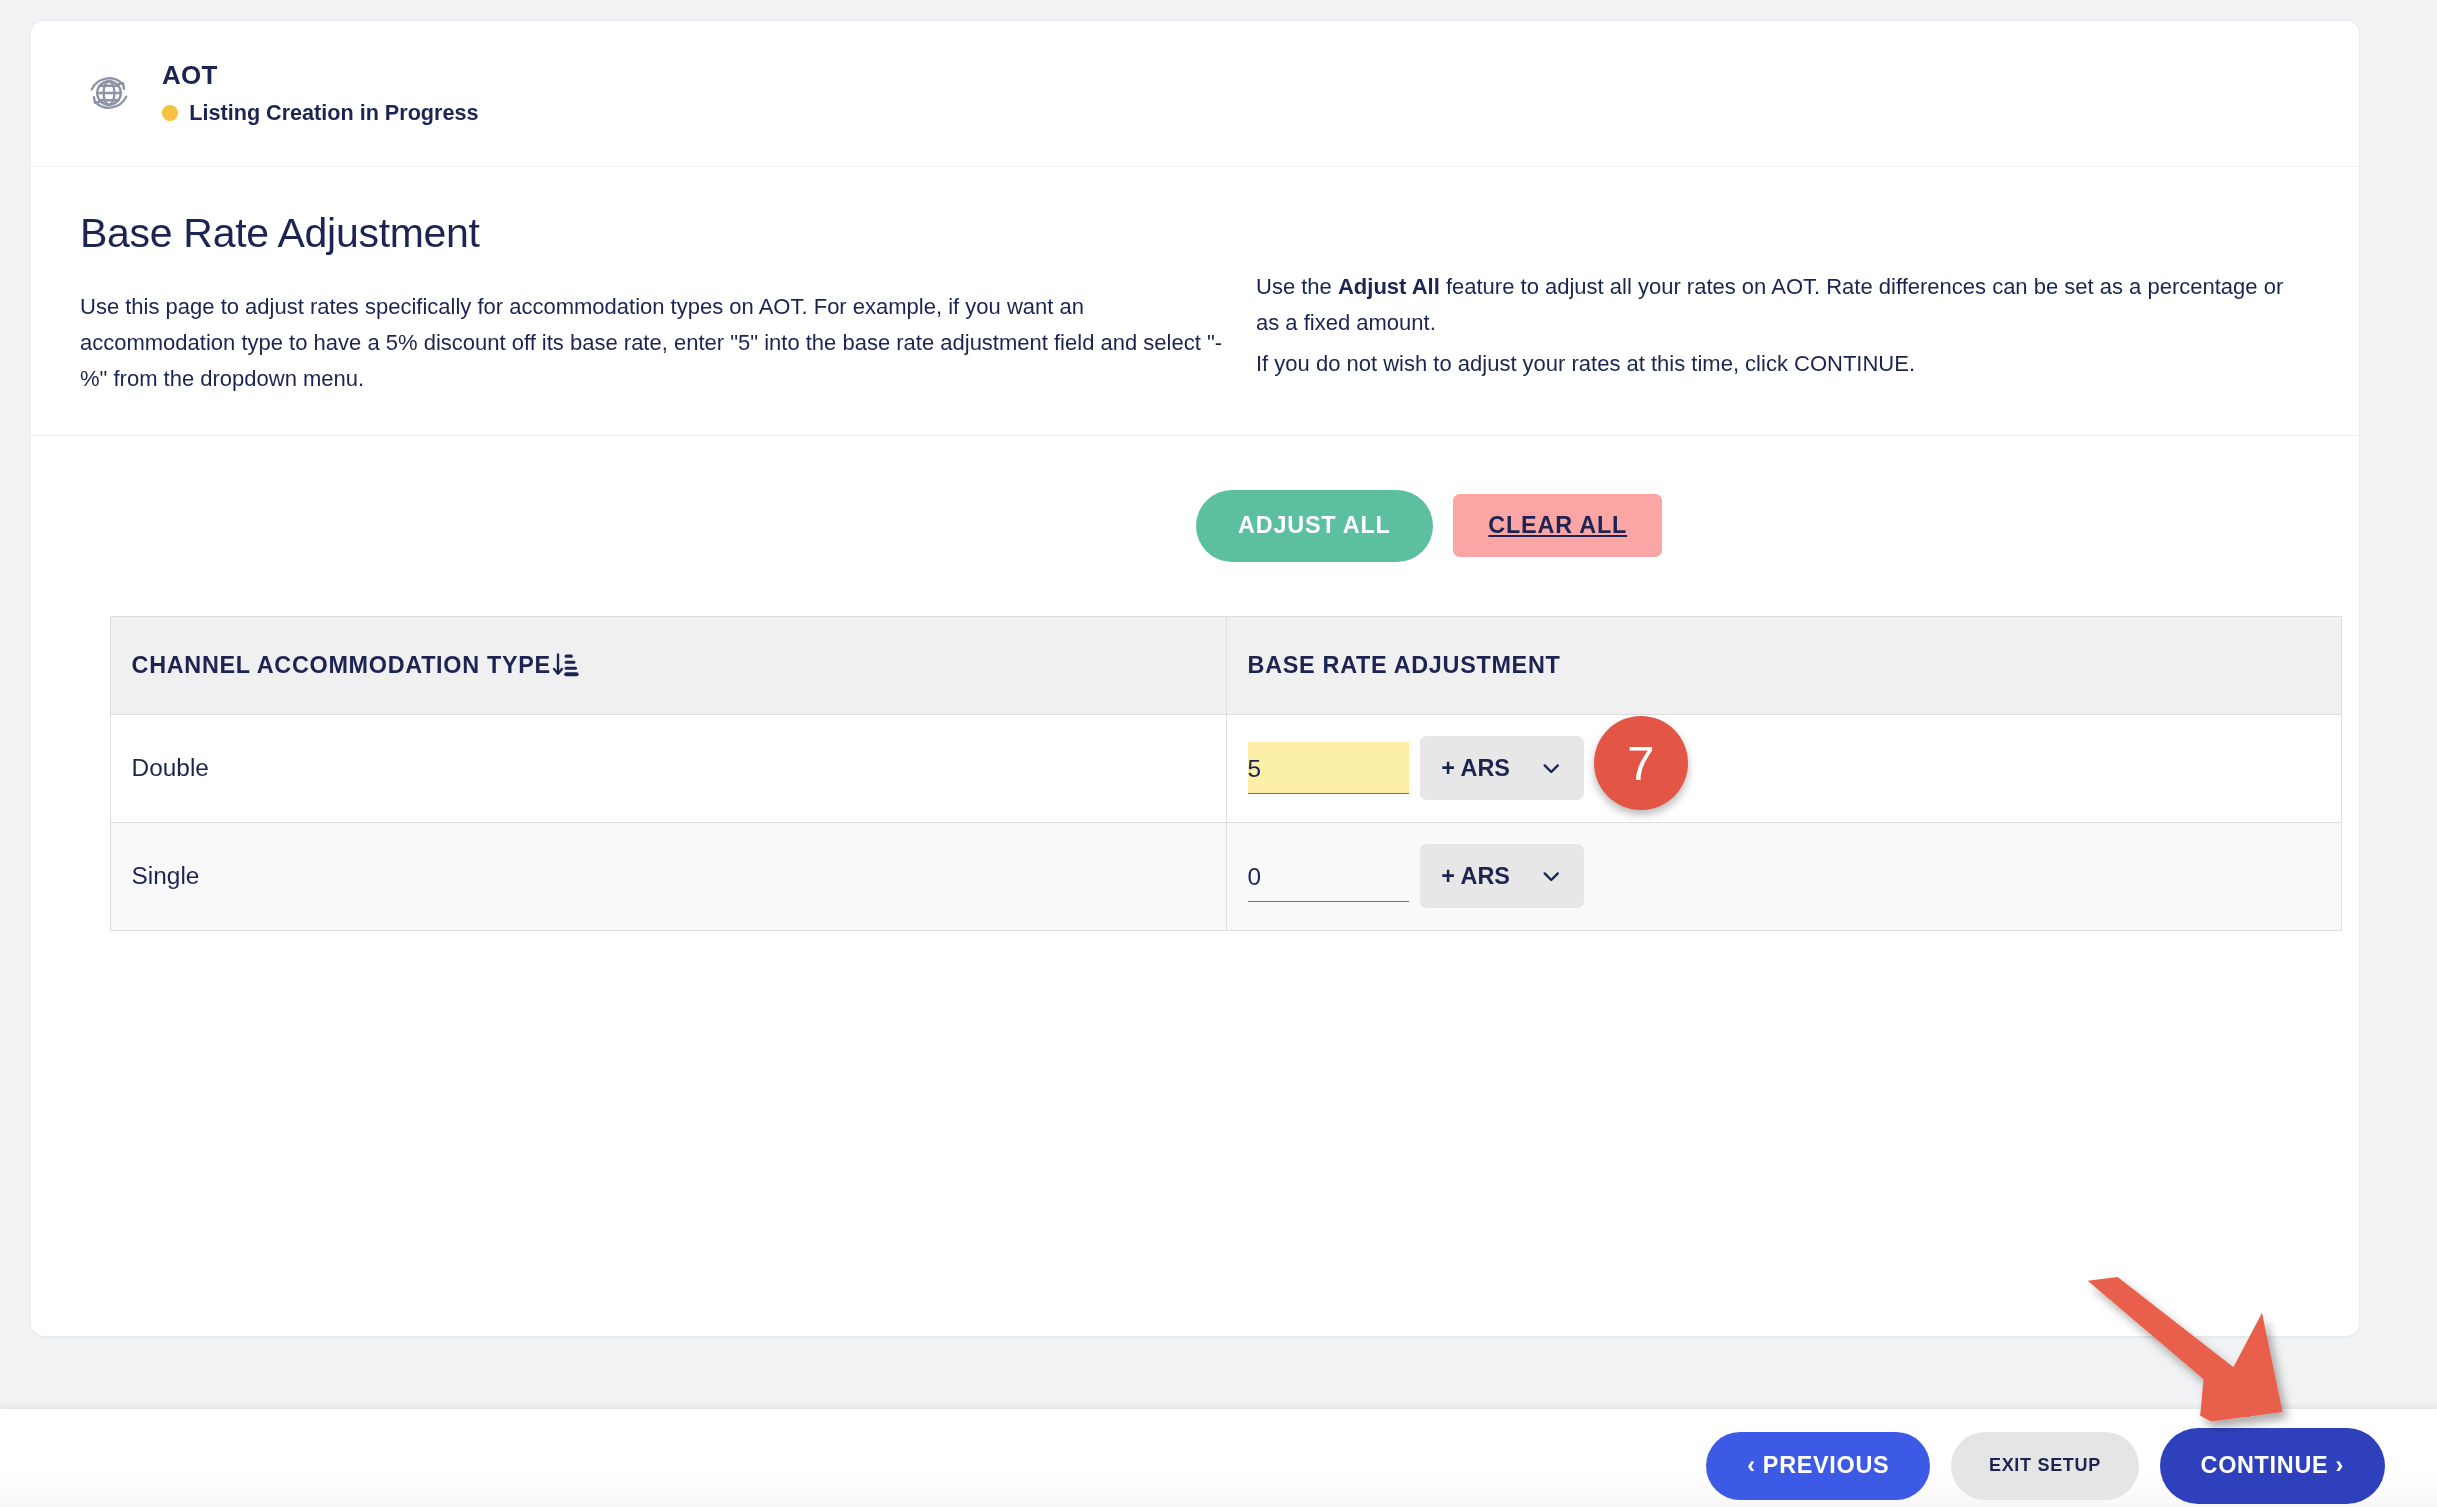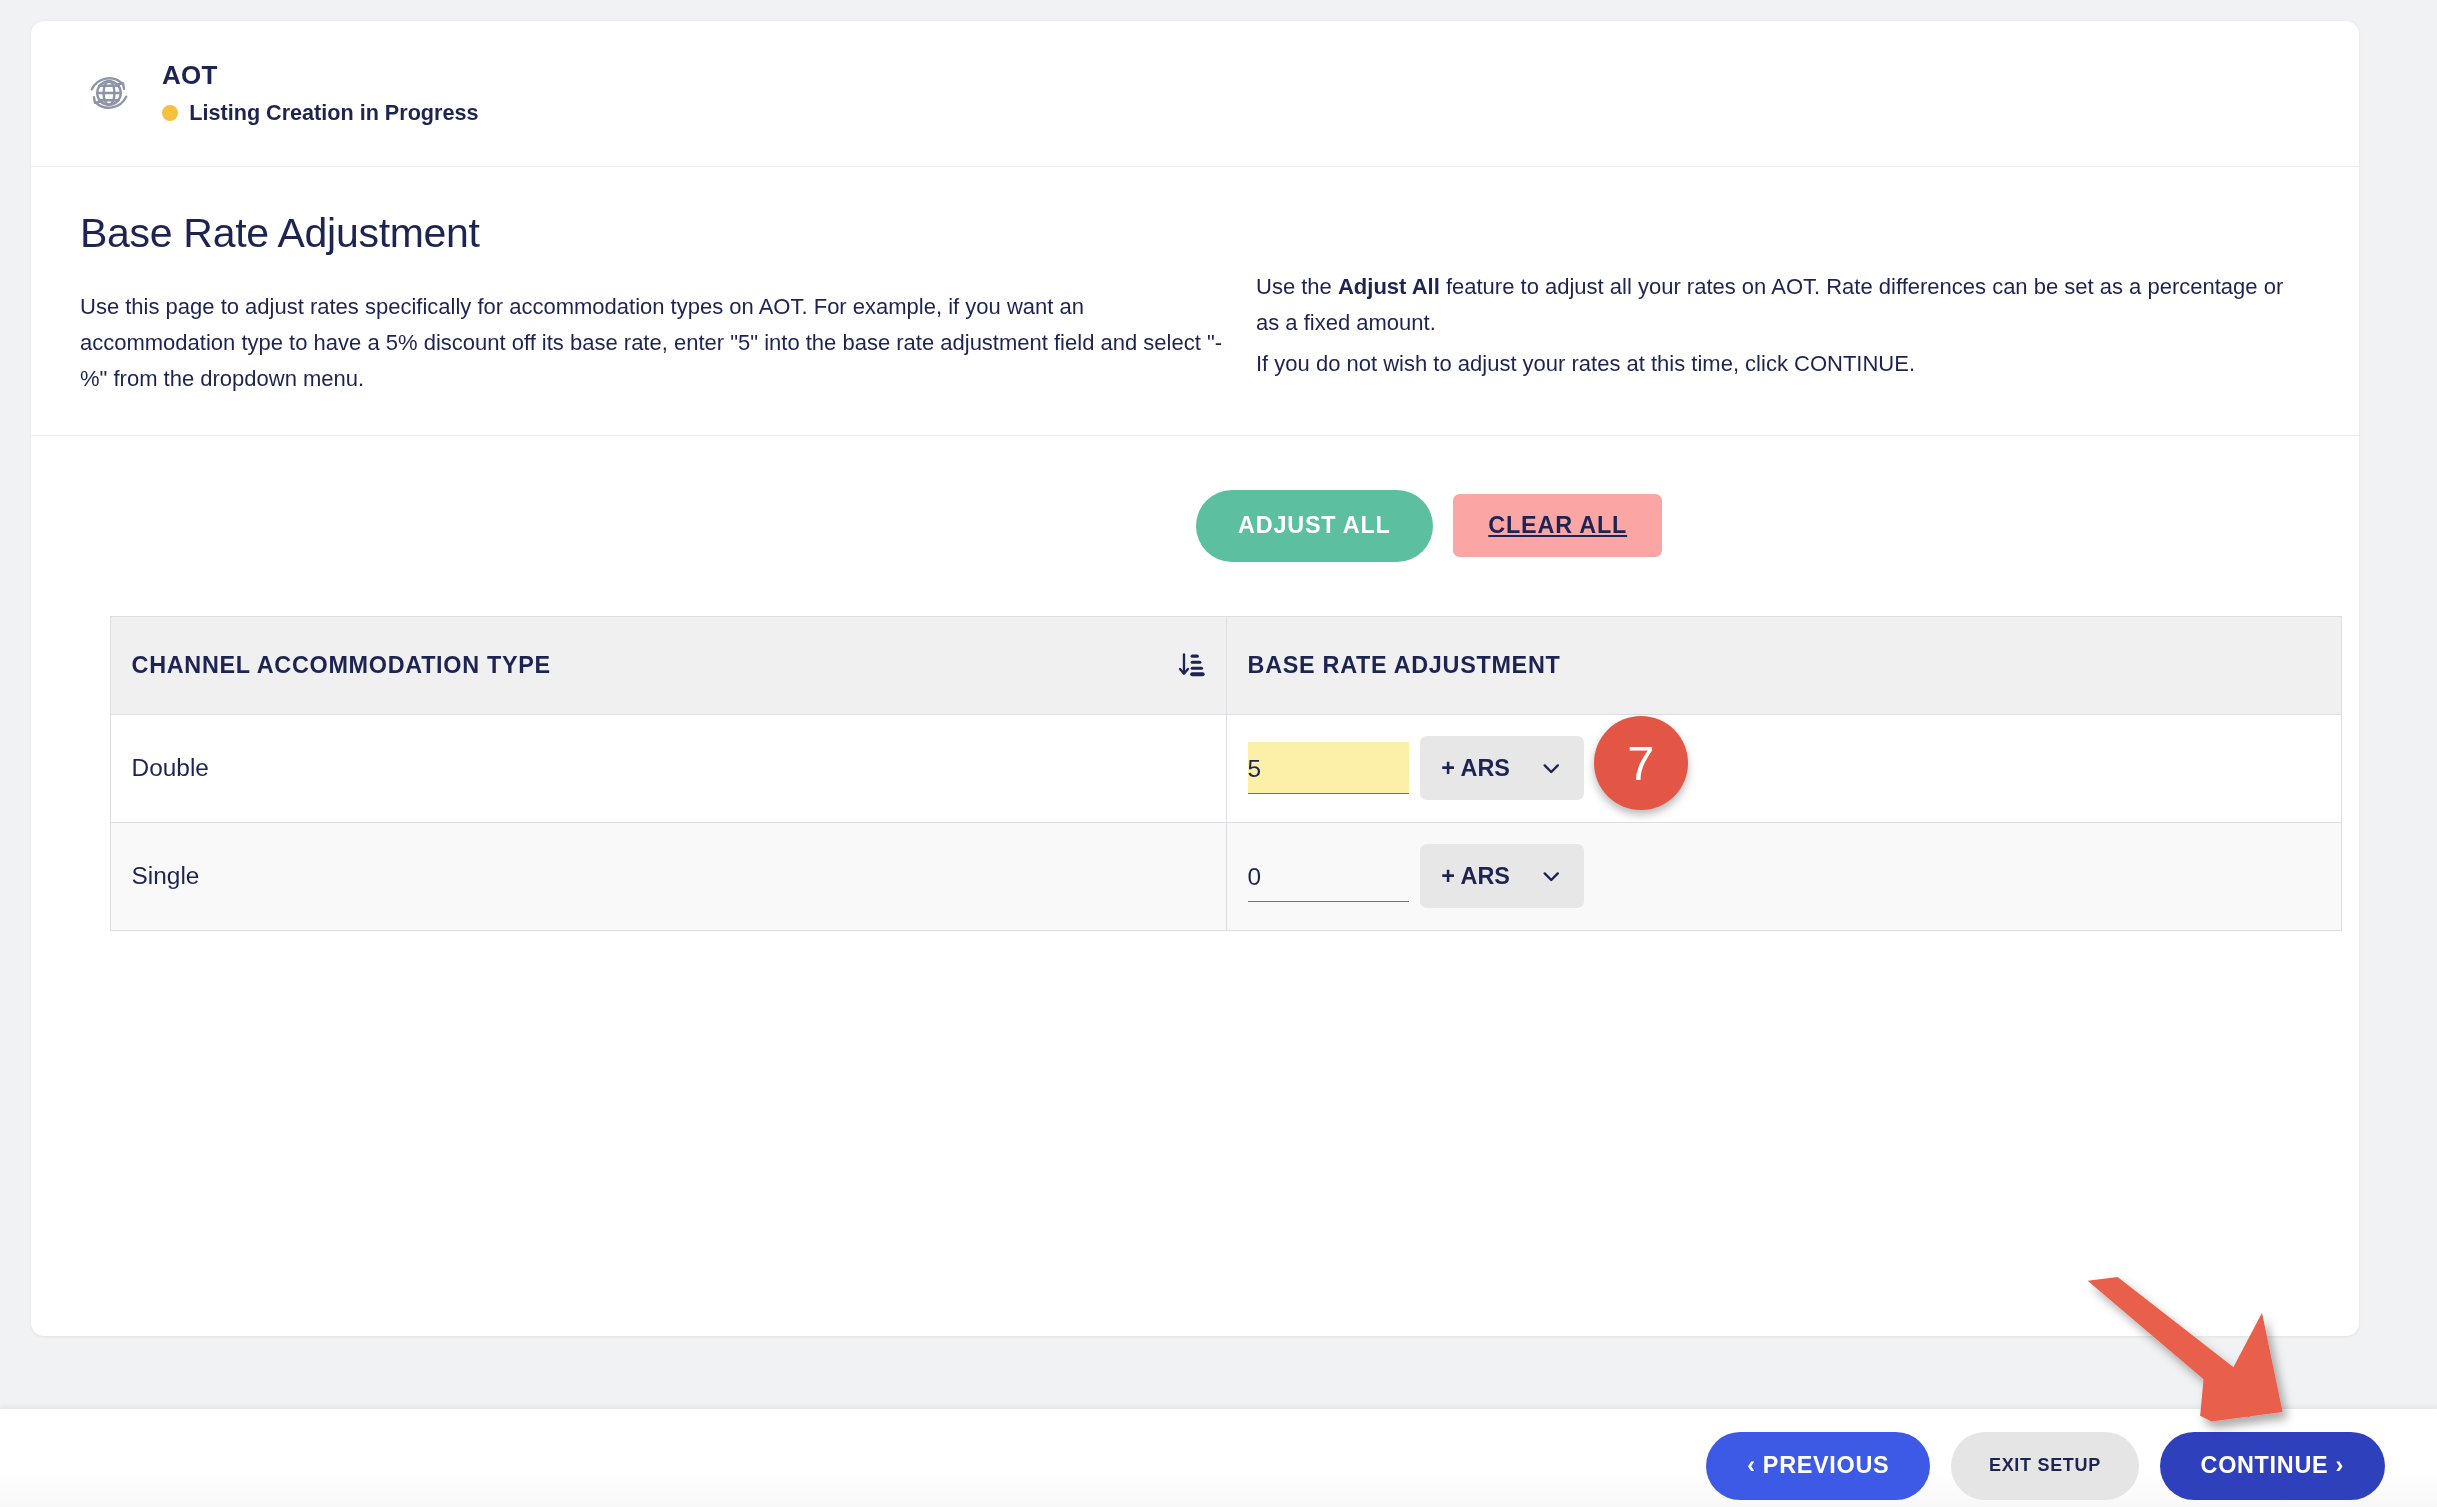--- a/index.html
+++ b/index.html
@@ -184,21 +184,21 @@
   }
   table.rates thead th {
     background: #f0f0f1;
     height: 98px;
     font-size: 23.4px;
     font-weight: bold;
     letter-spacing: 0.7px;
     color: #1d2452;
     padding: 0 20.6px;
   }
-  .th-inner { display: flex; align-items: center; justify-content: space-between; }
+  .th-inner { display: flex; align-items: center; justify-content: flex-start; }
   .sort-icon { width: 28px; height: 28px; color: #1d2452; flex: 0 0 28px; }
   .sort-icon svg { display: block; width: 28px; height: 28px; }
 
   .col-type  { width: 1116px; }
   .col-rate  { width: 1115px; }
 
   table.rates tbody td { height: 108px; padding: 0 20.6px; }
   table.rates tbody tr.row-even td { background: #ffffff; }
   table.rates tbody tr.row-odd  td { background: #f9f9fa; }
 
@@ -302,21 +302,21 @@
     font-size: 18px;
     font-weight: bold;
     letter-spacing: 0.7px;
     cursor: pointer;
   }
   .btn-continue {
     background: #2f40bd;
     color: #ffffff;
     border: 0;
     border-radius: 38px;
-    height: 68px;
+    height: 76px;
     padding: 0 41px;
     font-family: "Liberation Sans", sans-serif;
     font-size: 23.4px;
     font-weight: bold;
     letter-spacing: 0.7px;
     cursor: pointer;
   }
 
   
   .annot-arrow {

